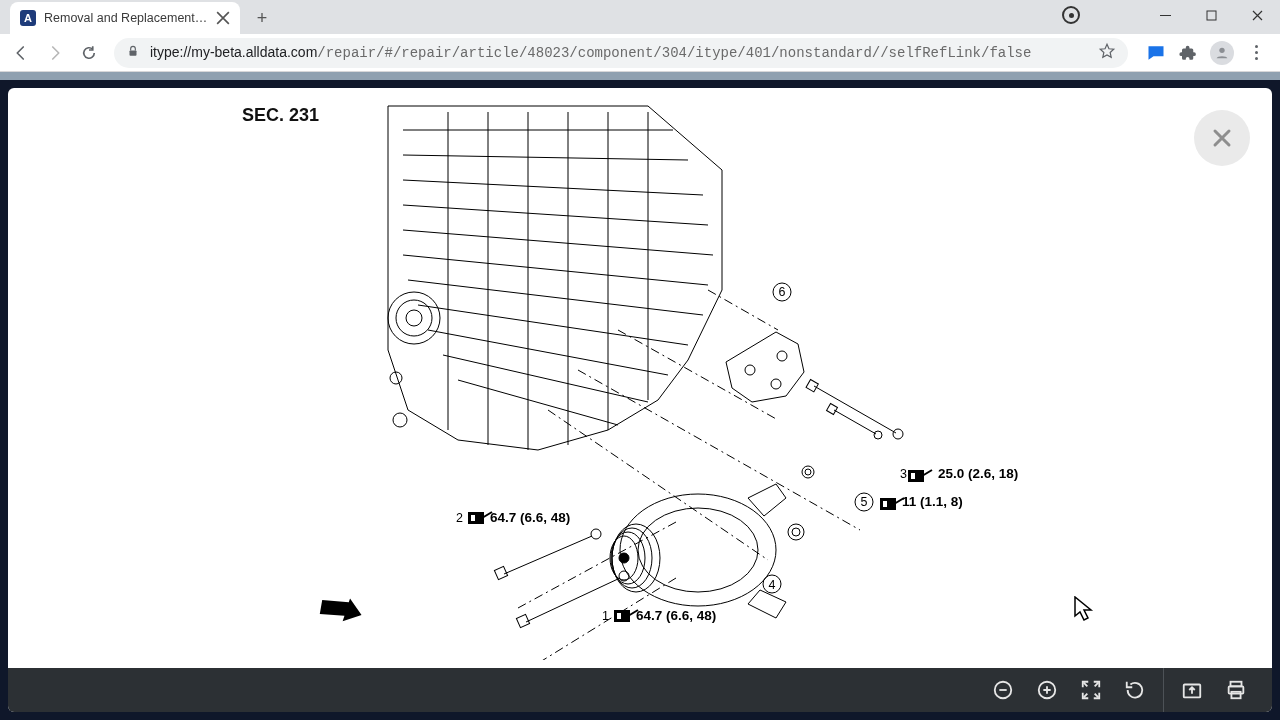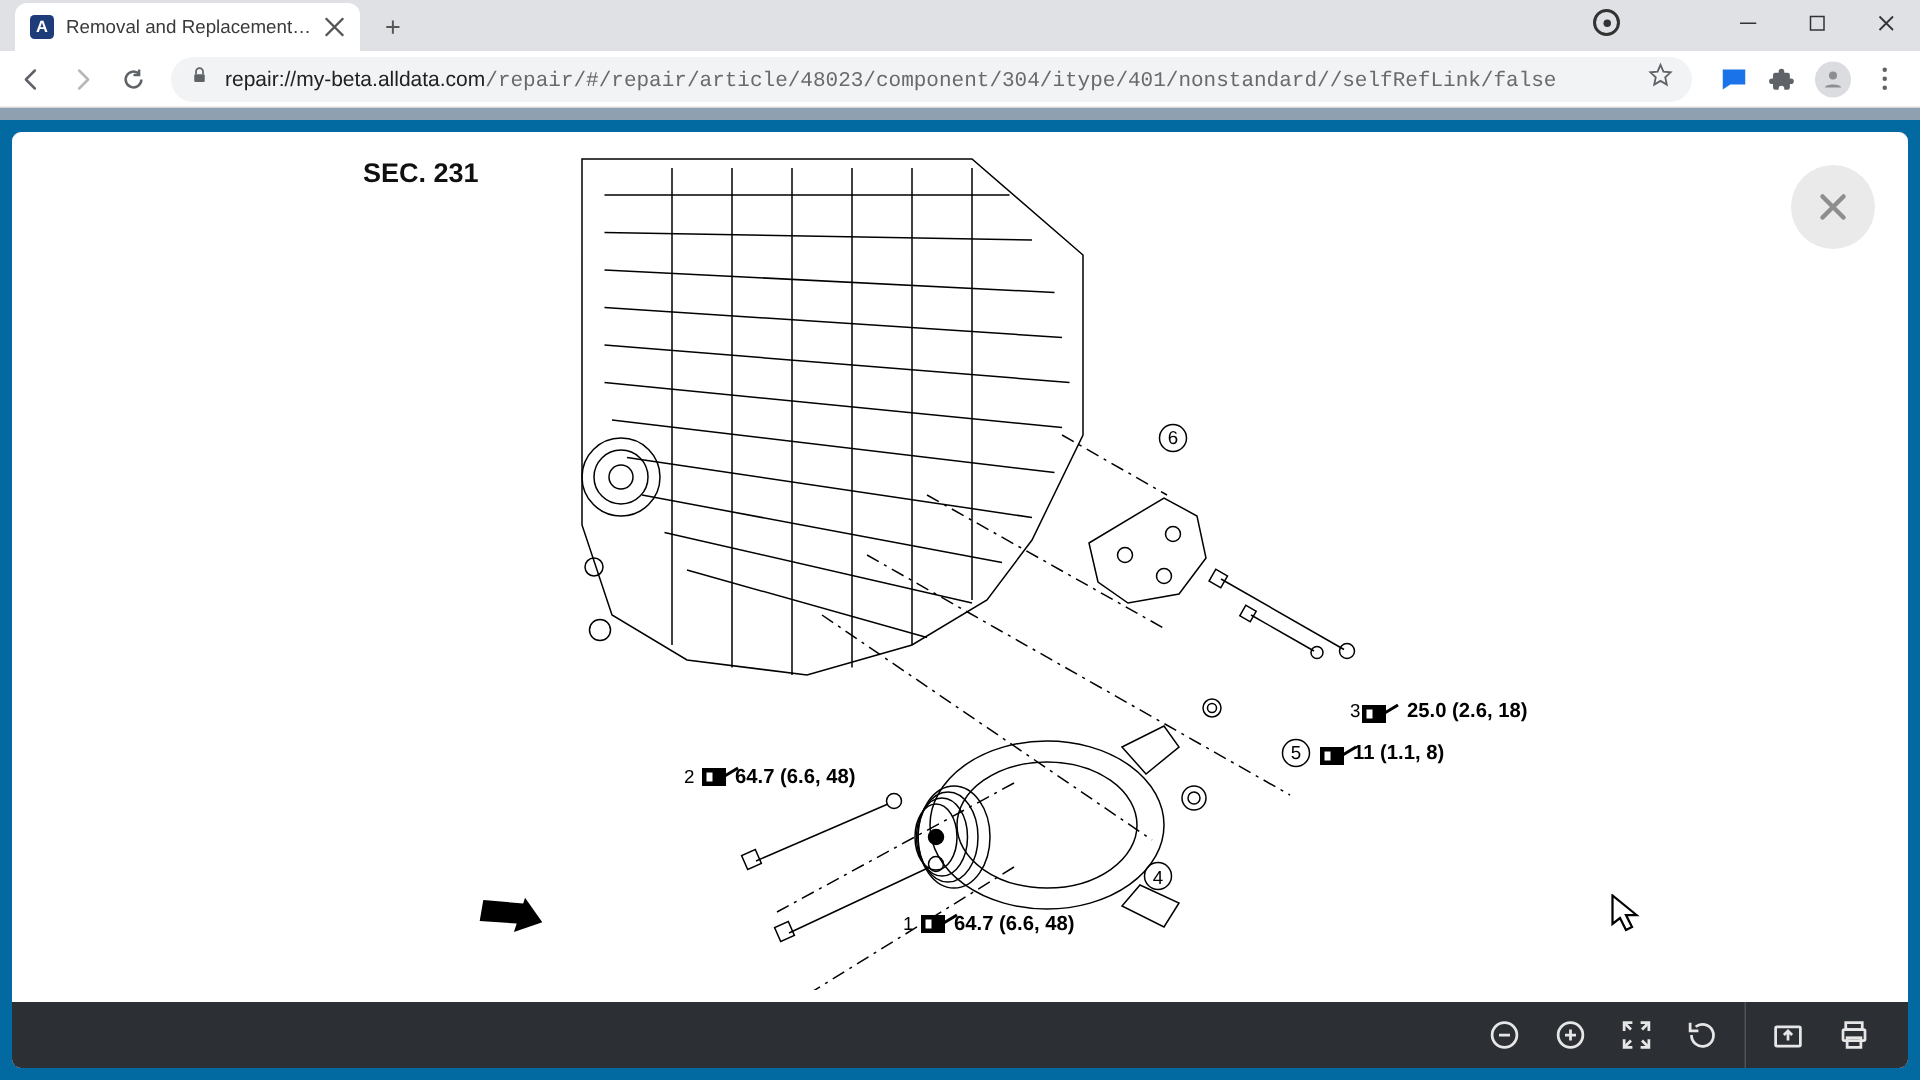--- a/index.html
+++ b/index.html
@@ -59,21 +59,21 @@
   .ext-area { display:flex; gap:12px; align-items:center; padding:0 8px;}
   .ext-icon { width:20px;height:20px;display:flex;align-items:center;justify-content:center;color:#5f6368;}
   .blue-chat{ color:#1a73e8; fill:#1a73e8;}
   .avatar-btn { width:24px;height:24px;border-radius:50%;background:#dadce0;display:flex;align-items:center;justify-content:center;}
   .menu-dots { display:flex;flex-direction:column;gap:3px;}
   .menu-dots span{width:3px;height:3px;background:#5f6368;border-radius:50%;}
 
   
   .page-bg {
     position: absolute; left:0; right:0; top:80px; bottom:0;
-    background: #0369a1; padding: 8px;
+    background: #0f172a; padding: 8px;
   }
   .viewer {
     width: 100%; height: 100%; background: #ffffff; border-radius: 6px;
     position: relative; overflow: hidden;
   }
   .close-viewer {
     position: absolute; right: 22px; top: 22px; width: 56px; height: 56px;
     border-radius: 50%; background: #eaeaea; display:flex;align-items:center;justify-content:center;
     color:#8e8e8e;
   }
@@ -168,21 +168,21 @@
   </div>
 
   <div class="addrbar">
     <span class="lock">
       <svg width="14" height="14" viewBox="0 0 24 24">
           <rect x="6" y="11" width="12" height="9" rx="1.5" fill="#5f6368"></rect>
           <path d="M8 11 V8 a4 4 0 0 1 8 0 V11" fill="none" stroke="#5f6368" stroke-width="2"></path>
         </svg>
     </span>
     <span class="url">
-      <span class="host">repair://my-beta.alldata.com</span><span class="path">/repair/#/repair/article/48023/component/304/itype/401/nonstandard//selfRefLink/false</span>
+      <span class="host">itype://my-beta.alldata.com</span><span class="path">/repair/#/repair/article/48023/component/304/itype/401/nonstandard//selfRefLink/false</span>
     </span>
     <span class="addr-right">
       <span>
         <svg width="18" height="18" viewBox="0 0 24 24">
             <path d="M12 3 L14.6 9 L21 9.6 L16.2 14 L17.6 20.5 L12 17.2 L6.4 20.5 L7.8 14 L3 9.6 L9.4 9 Z" fill="none" stroke="#5f6368" stroke-width="1.6"></path>
           </svg>
       </span>
     </span>
   </div>
 

